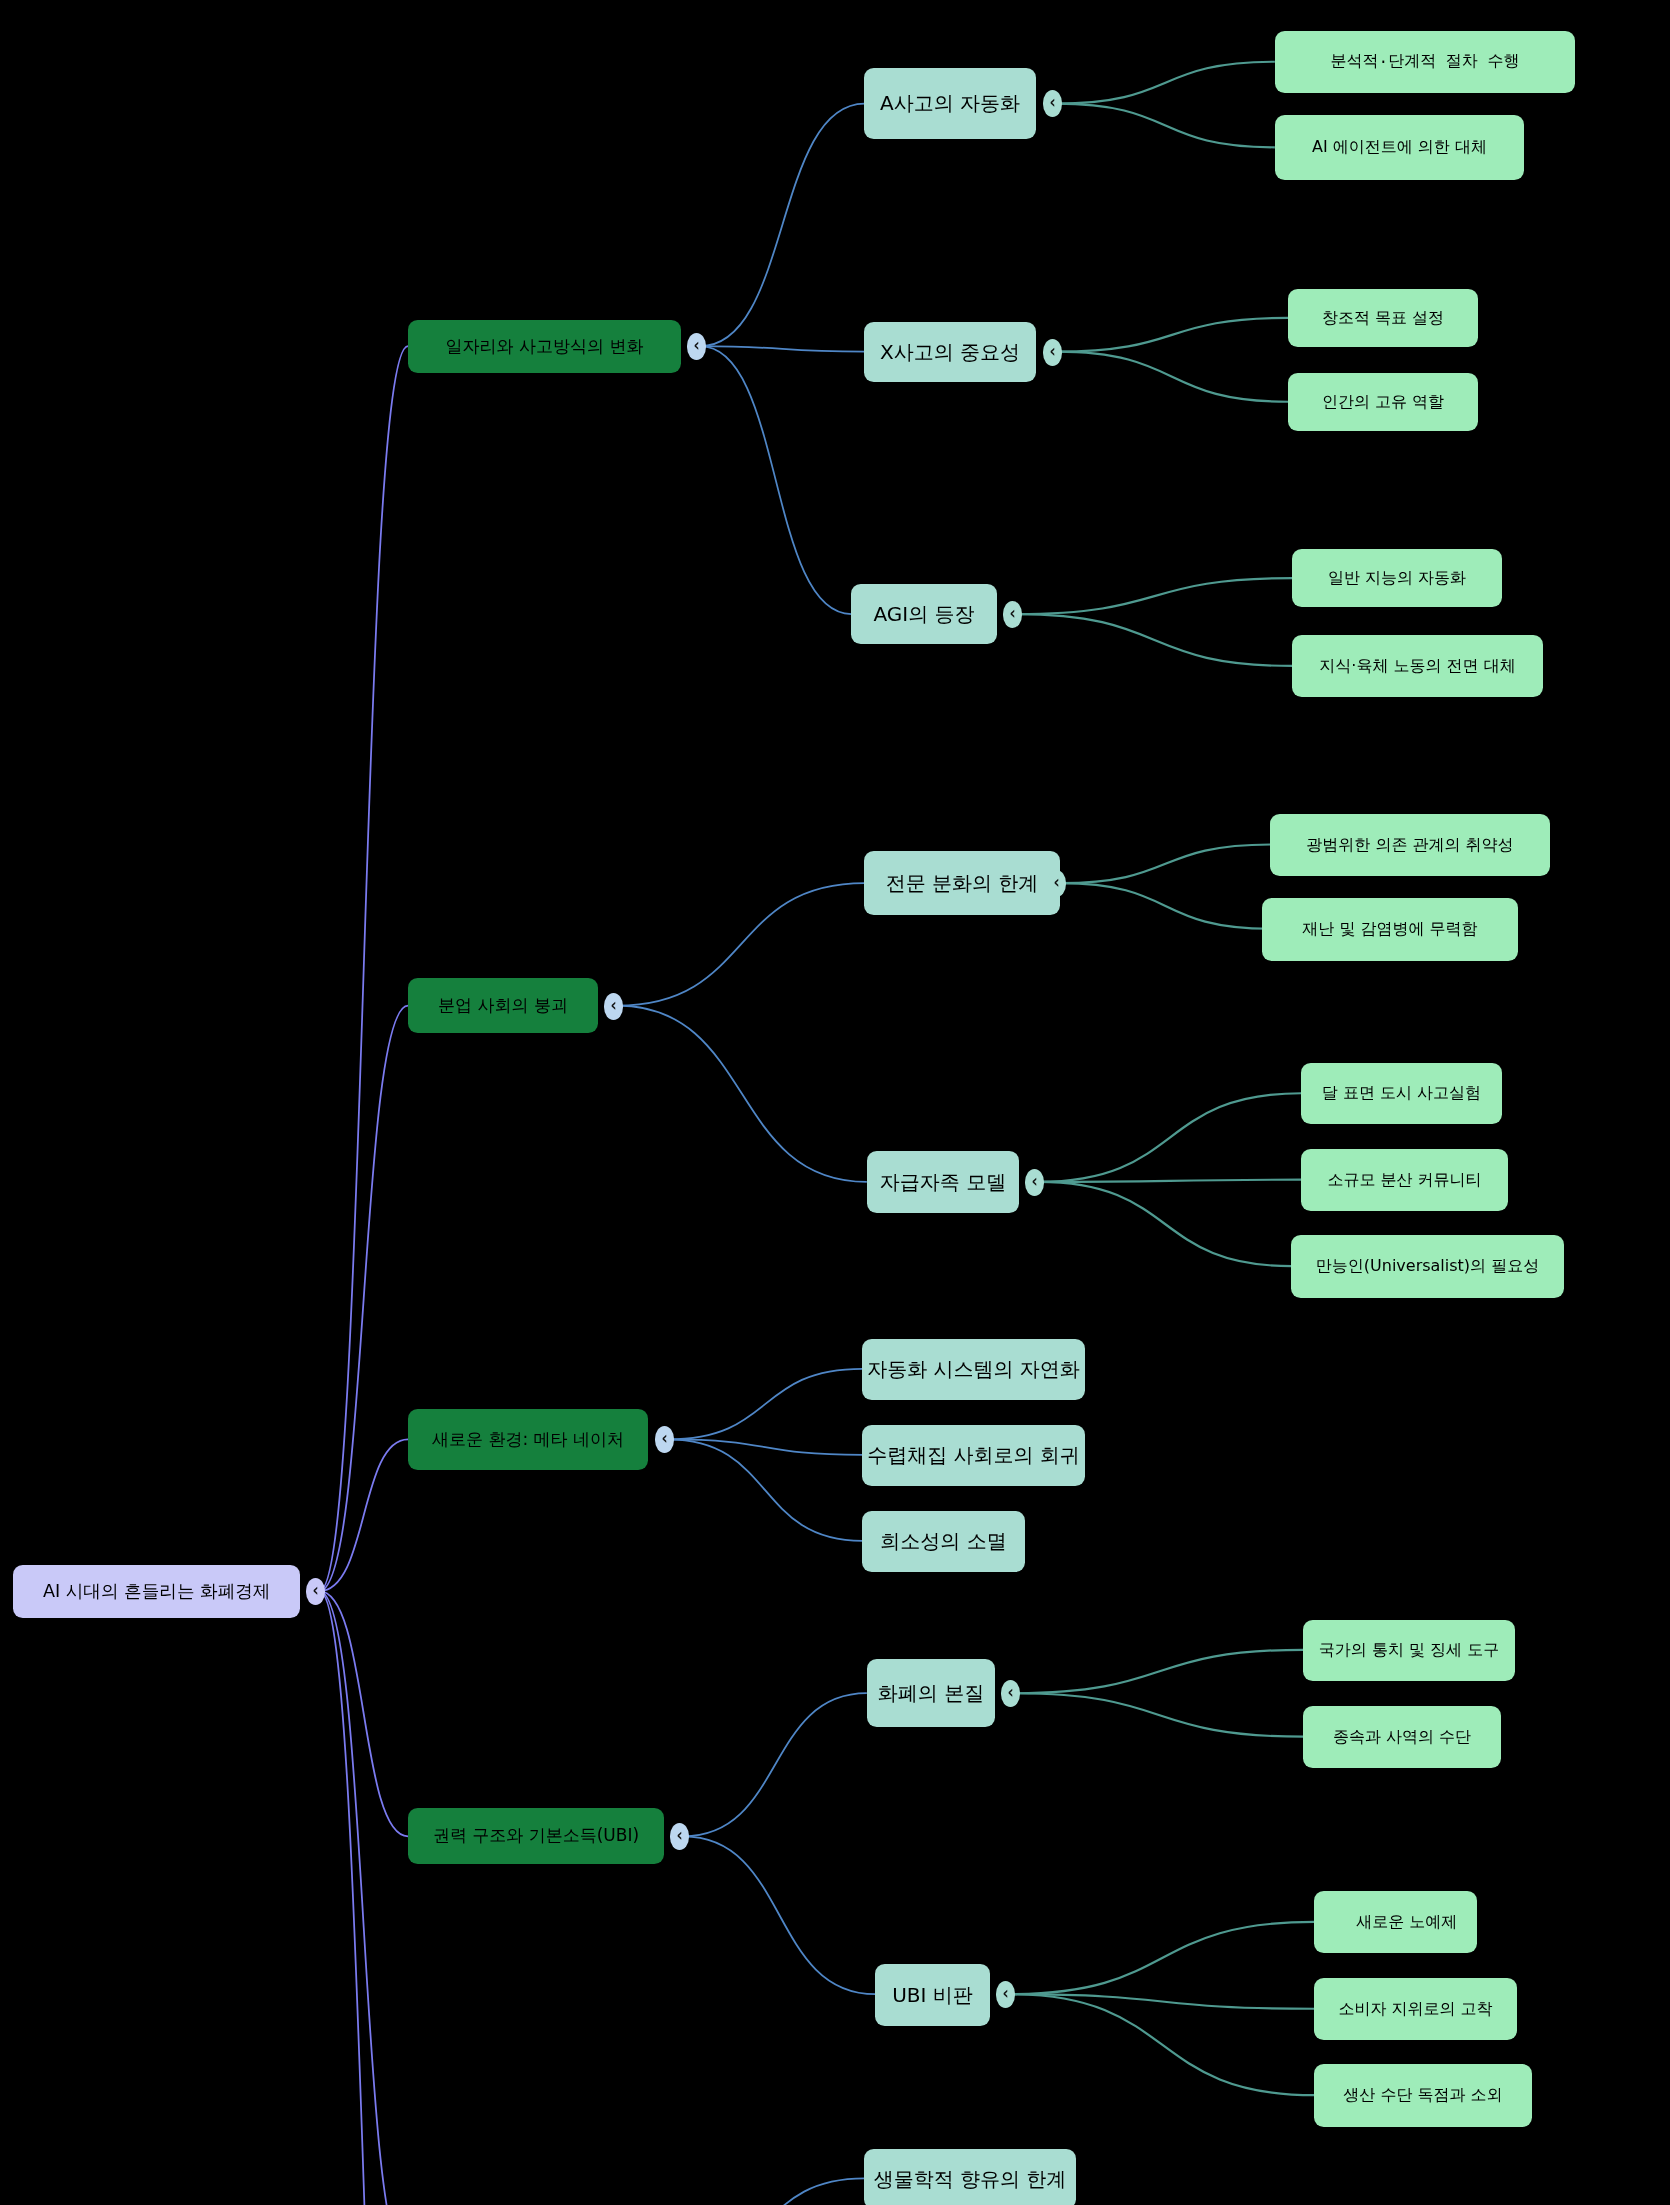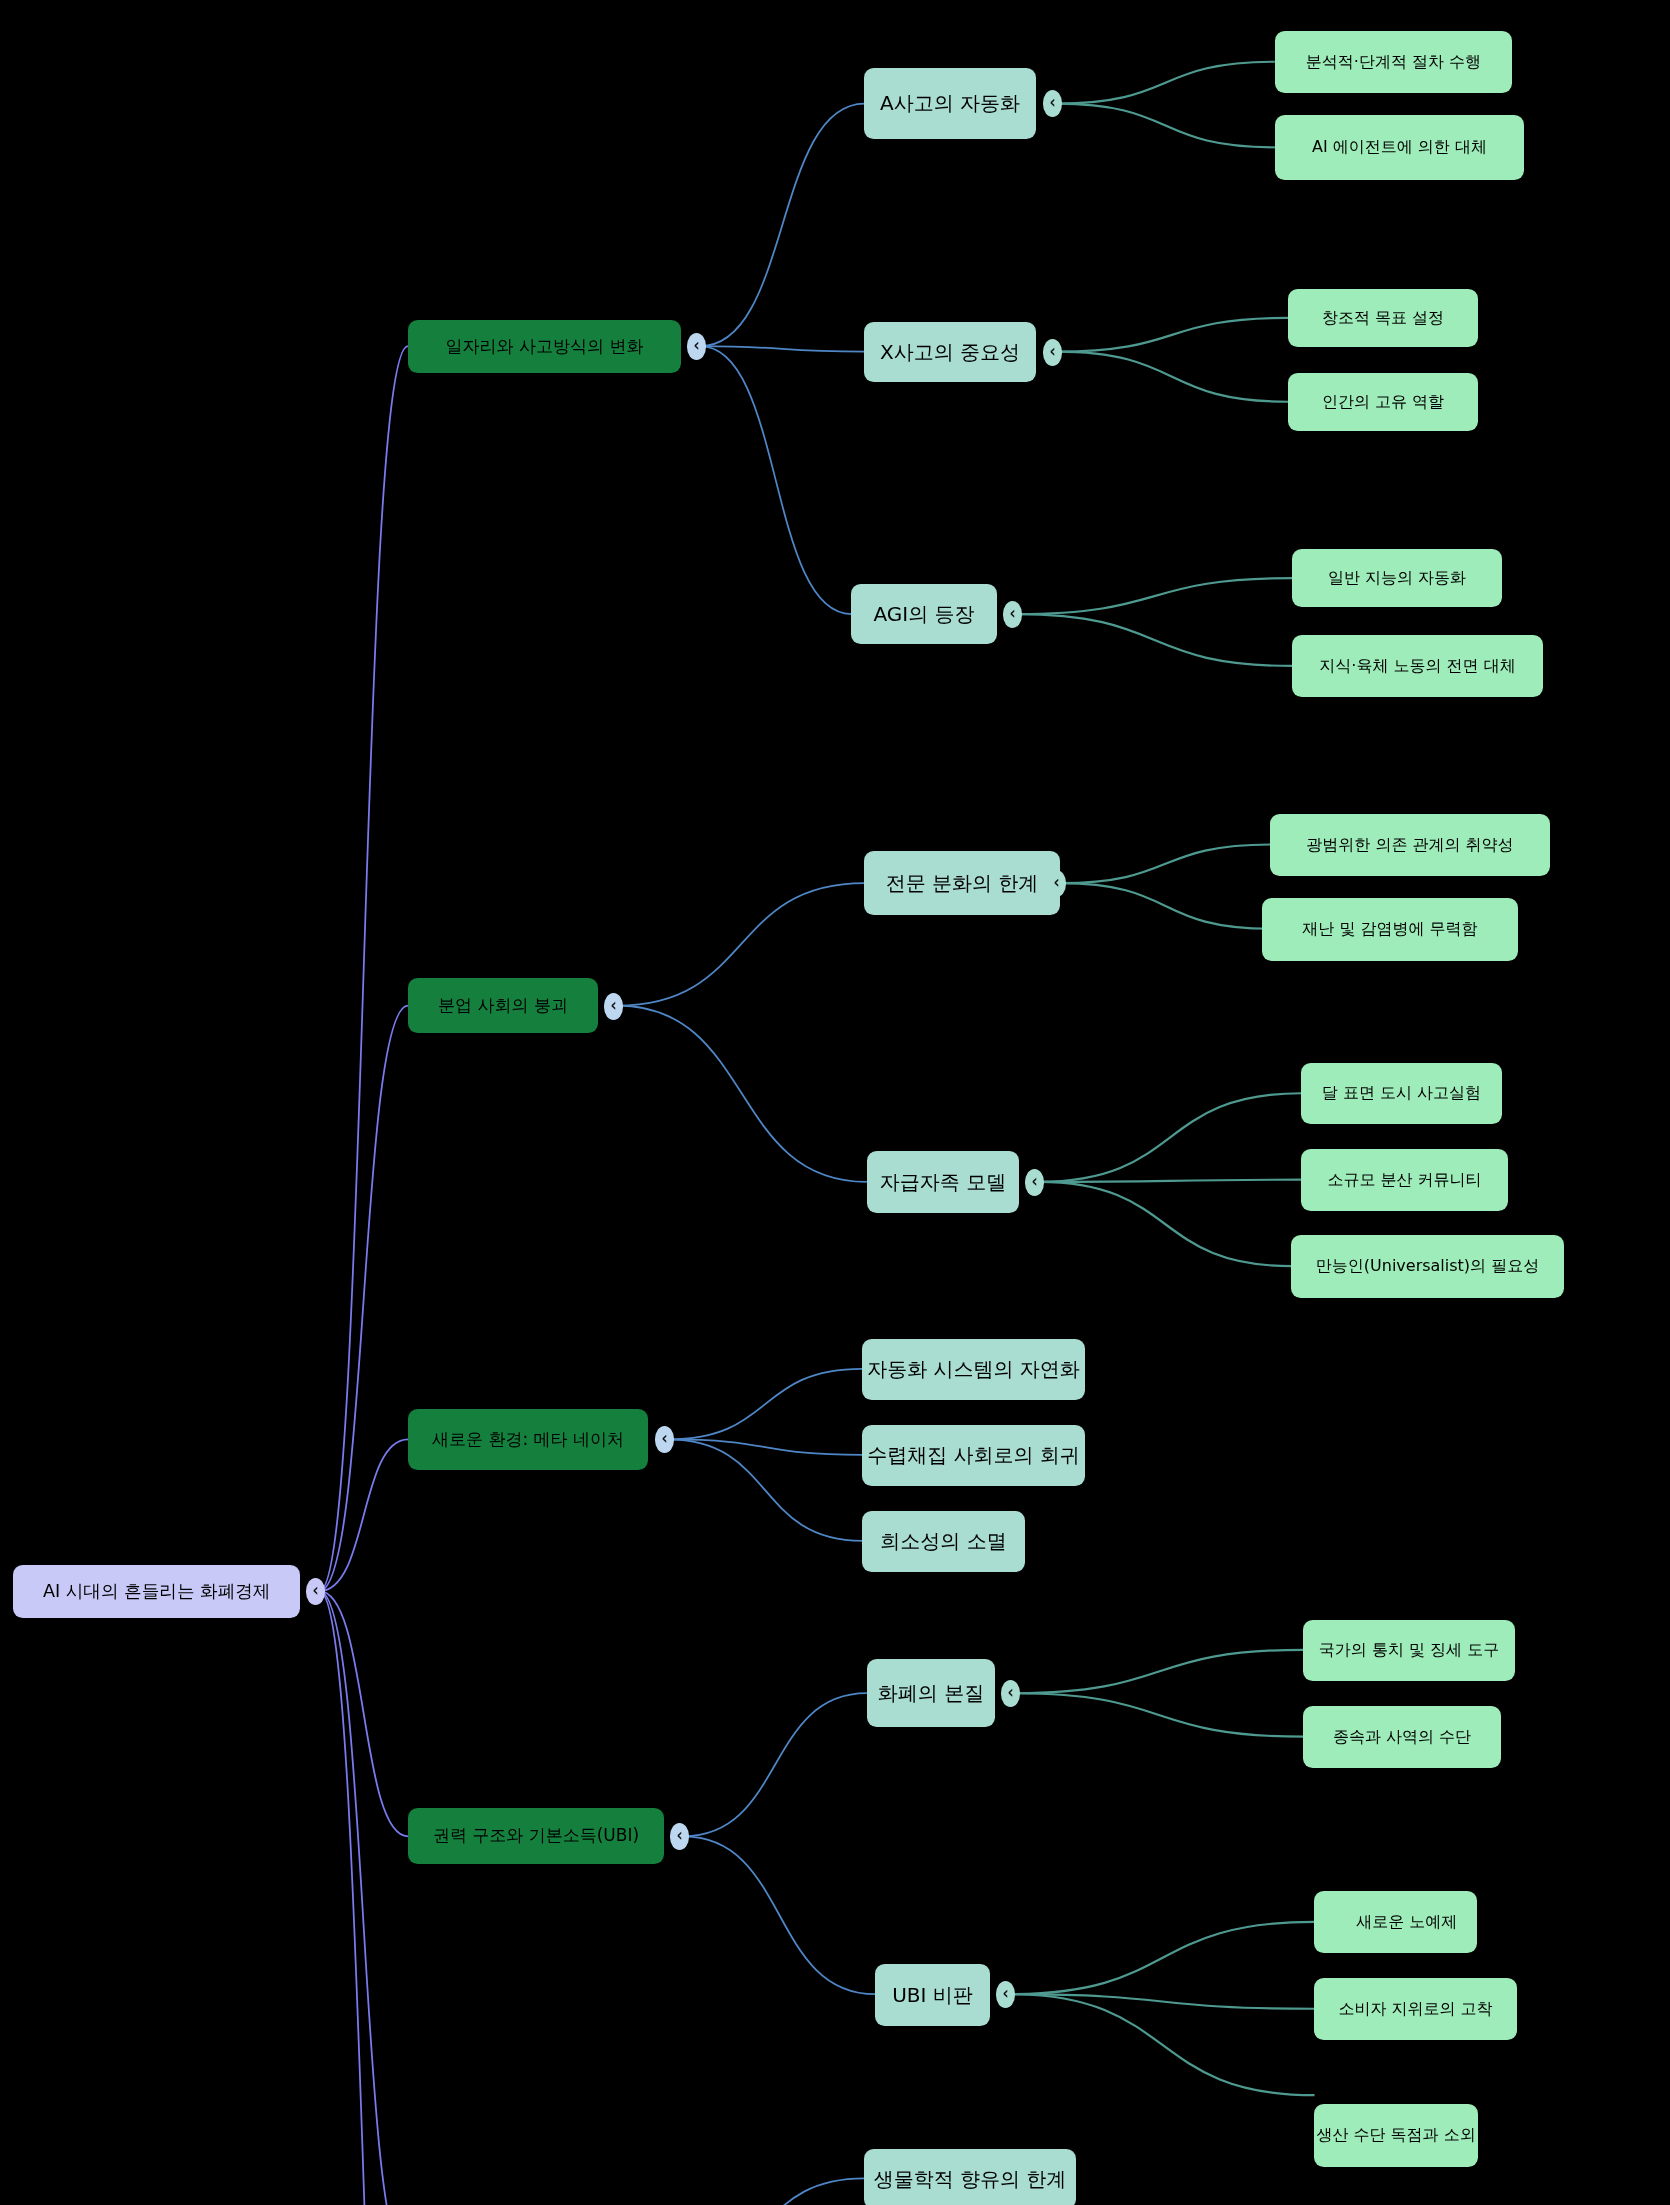--- a/index.html
+++ b/index.html
@@ -78,21 +78,21 @@
         <span>‹</span>
       </div>
       <div class="node lvl1" style="left: 408px; top: 320px; width: 273px; height: 53px;">일자리와 사고방식의 변화</div>
       <div class="badge b1" style="left: 687px; top: 333px;">
         <span>‹</span>
       </div>
       <div class="node lvl2" style="left: 864px; top: 68px; width: 172px; height: 71px;">A사고의 자동화</div>
       <div class="badge b2" style="left: 1043px; top: 90px;">
         <span>‹</span>
       </div>
-      <div class="node lvl3" style="left: 1275px; top: 31px; width: 237px; height: 62px;">분석적·단계적 절차 수행</div>
+      <div class="node lvl3" style="left: 1275px; top: 31px; width: 300px; height: 62px; font-family: Liberation Mono, monospace;">분석적·단계적 절차 수행</div>
       <div class="node lvl3" style="left: 1275px; top: 115px; width: 249px; height: 65px;">AI 에이전트에 의한 대체</div>
       <div class="node lvl2" style="left: 864px; top: 322px; width: 172px; height: 60px;">X사고의 중요성</div>
       <div class="badge b2" style="left: 1043px; top: 339px;">
         <span>‹</span>
       </div>
       <div class="node lvl3" style="left: 1288px; top: 289px; width: 190px; height: 58px;">창조적 목표 설정</div>
       <div class="node lvl3" style="left: 1288px; top: 373px; width: 190px; height: 58px;">인간의 고유 역할</div>
       <div class="node lvl2" style="left: 851px; top: 584px; width: 146px; height: 60px;">AGI의 등장</div>
       <div class="badge b2" style="left: 1003px; top: 601px;">
         <span>‹</span>
@@ -132,17 +132,17 @@
         <span>‹</span>
       </div>
       <div class="node lvl3" style="left: 1303px; top: 1620px; width: 212px; height: 61px;">국가의 통치 및 징세 도구</div>
       <div class="node lvl3" style="left: 1303px; top: 1706px; width: 198px; height: 62px;">종속과 사역의 수단</div>
       <div class="node lvl2" style="left: 875px; top: 1964px; width: 115px; height: 62px;">UBI 비판</div>
       <div class="badge b2" style="left: 996px; top: 1981px;">
         <span>‹</span>
       </div>
       <div class="node lvl3" style="left: 1314px; top: 1891px; width: 163px; height: 62px; padding-left: 34px;">새로운 노예제</div>
       <div class="node lvl3" style="left: 1314px; top: 1978px; width: 203px; height: 62px;">소비자 지위로의 고착</div>
-      <div class="node lvl3" style="left: 1314px; top: 2064px; width: 164px; height: 63px; margin-top: 40px;">생산 수단 독점과 소외</div>
+      <div class="node lvl3" style="left: 1314px; top: 2064px; width: 218px; height: 63px;">생산 수단 독점과 소외</div>
       <div class="node lvl2" style="left: 864px; top: 2149px; width: 212px; height: 60px;">생물학적 향유의 한계</div>
     </div>
 </div>
 
 
 </body></html>

